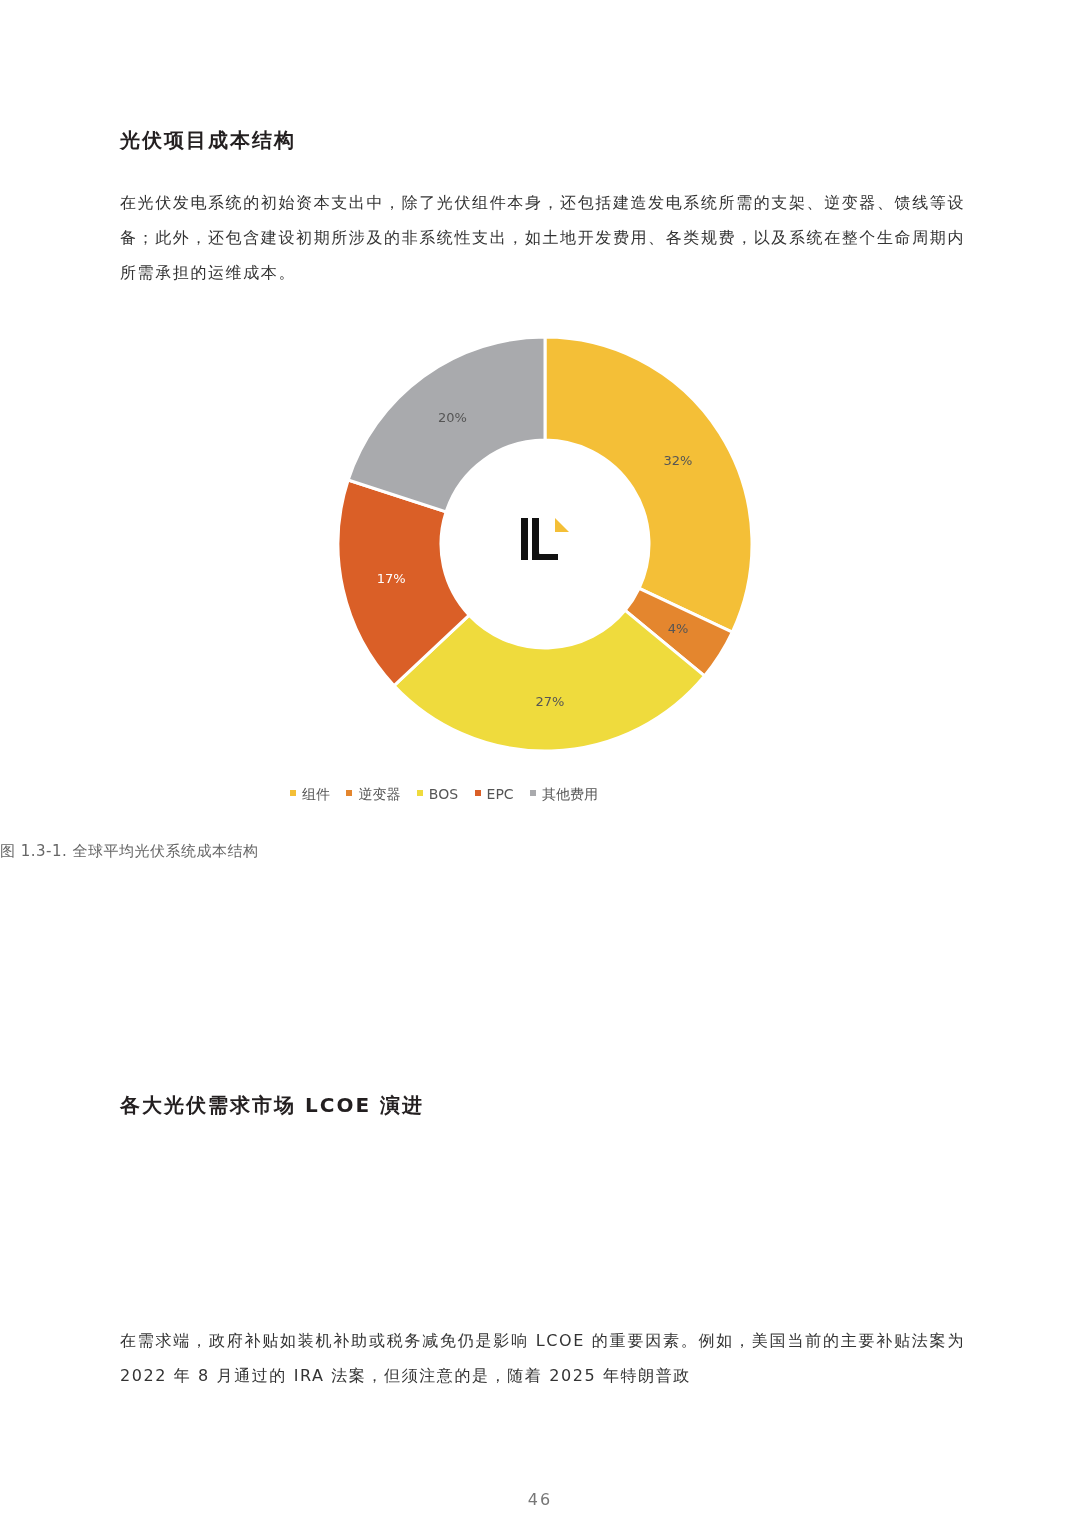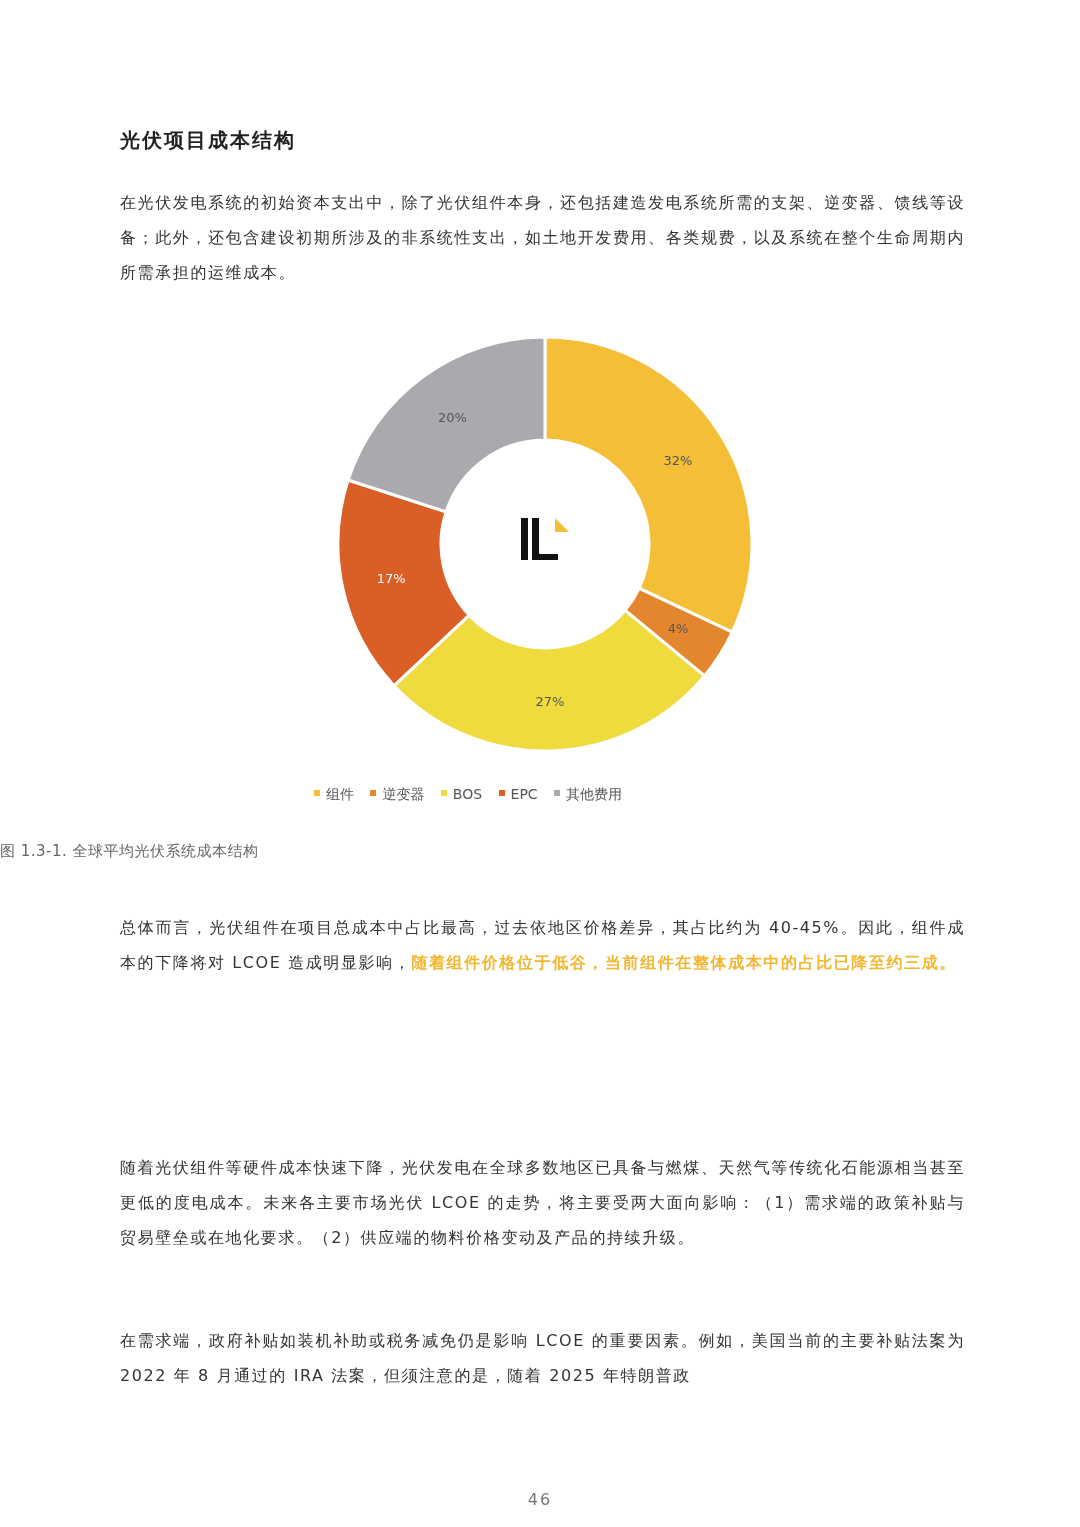--- a/index.html
+++ b/index.html
@@ -5,21 +5,21 @@
   html, body { margin: 0; padding: 0; background: #ffffff; }
   body { width: 1080px; height: 1527px; position: relative; overflow: hidden;
          font-family: "DejaVu Sans", "Liberation Sans", sans-serif; color: #2b2b2b; }
   .page { position: absolute; left: 0; top: 0; width: 1080px; height: 1527px; }
   .h2 { position: absolute; left: 120px; font-size: 20px; font-weight: bold; letter-spacing: 2px; color: #231f20; }
   .para { position: absolute; left: 120px; width: 845px; font-size: 16px; line-height: 35px;
           letter-spacing: 1.6px; color: #333; text-align: justify; }
   .hl { color: #f2b631; font-weight: bold; }
   .chart { position: absolute; left: 330px; top: 330px; width: 430px; height: 430px; }
   .legend { position: absolute; left: 0; width: 888px; top: 786px; text-align: center;
-            font-size: 14px; color: #555; padding-left: 24px; }
+            font-size: 14px; color: #555; }
   .legend-item { display: inline-block; margin: 0 6px; }
   .legend-swatch { display: inline-block; width: 6px; height: 6px; margin-right: 6px; vertical-align: middle; position: relative; top: -2px; }
   .caption { position: absolute; left: 0; width: 1080px; top: 842px; text-align: left;
              font-size: 15px; color: #666; letter-spacing: 0.5px; }
   .page-number { position: absolute; left: 0; width: 1080px; top: 1490px; text-align: center;
                  font-size: 16px; color: #777; letter-spacing: 2px; }
   .slice-label { font-family: "DejaVu Sans", sans-serif; font-size: 13px; }
 </style>
 </head>
 <body>
@@ -57,21 +57,20 @@
   <div class="legend">
     <span class="legend-item"><span class="legend-swatch" style="background:#f4bf37"></span><span>组件</span></span>
     <span class="legend-item"><span class="legend-swatch" style="background:#e4862e"></span><span>逆变器</span></span>
     <span class="legend-item"><span class="legend-swatch" style="background:#efdb3d"></span><span>BOS</span></span>
     <span class="legend-item"><span class="legend-swatch" style="background:#da5f27"></span><span>EPC</span></span>
     <span class="legend-item"><span class="legend-swatch" style="background:#a9aaad"></span><span>其他费用</span></span>
   </div>
 
   <div class="caption">图 1.3-1. 全球平均光伏系统成本结构</div>
 
-  <div class="para" style="top:910px;"><span>总体而言，光伏组件在项目总成本中占比最高，过去依地区价格差异，其占比约为 40-45%。因此，组件成本的下降将对 LCOE 造成明显影响，</span><span class="hl">随着组件价格位于低谷，当前组件在整体成本中的占比已降至约三成。</span></div>
 
+  <div class="h2" style="top:1092px;">各大光伏需求市场 LCOE 演进</div>
 
-  <div class="para" style="top:1150px;">随着光伏组件等硬件成本快速下降，光伏发电在全球多数地区已具备与燃煤、天然气等传统化石能源相当甚至更低的度电成本。未来各主要市场光伏 LCOE 的走势，将主要受两大面向影响：（1）需求端的政策补贴与贸易壁垒或在地化要求。（2）供应端的物料价格变动及产品的持续升级。</div>
 
   <div class="para" style="top:1323px;">在需求端，政府补贴如装机补助或税务减免仍是影响 LCOE 的重要因素。例如，美国当前的主要补贴法案为 2022 年 8 月通过的 IRA 法案，但须注意的是，随着 2025 年特朗普政</div>
 
   <div class="page-number">46</div>
 </div>
 
 </body></html>

